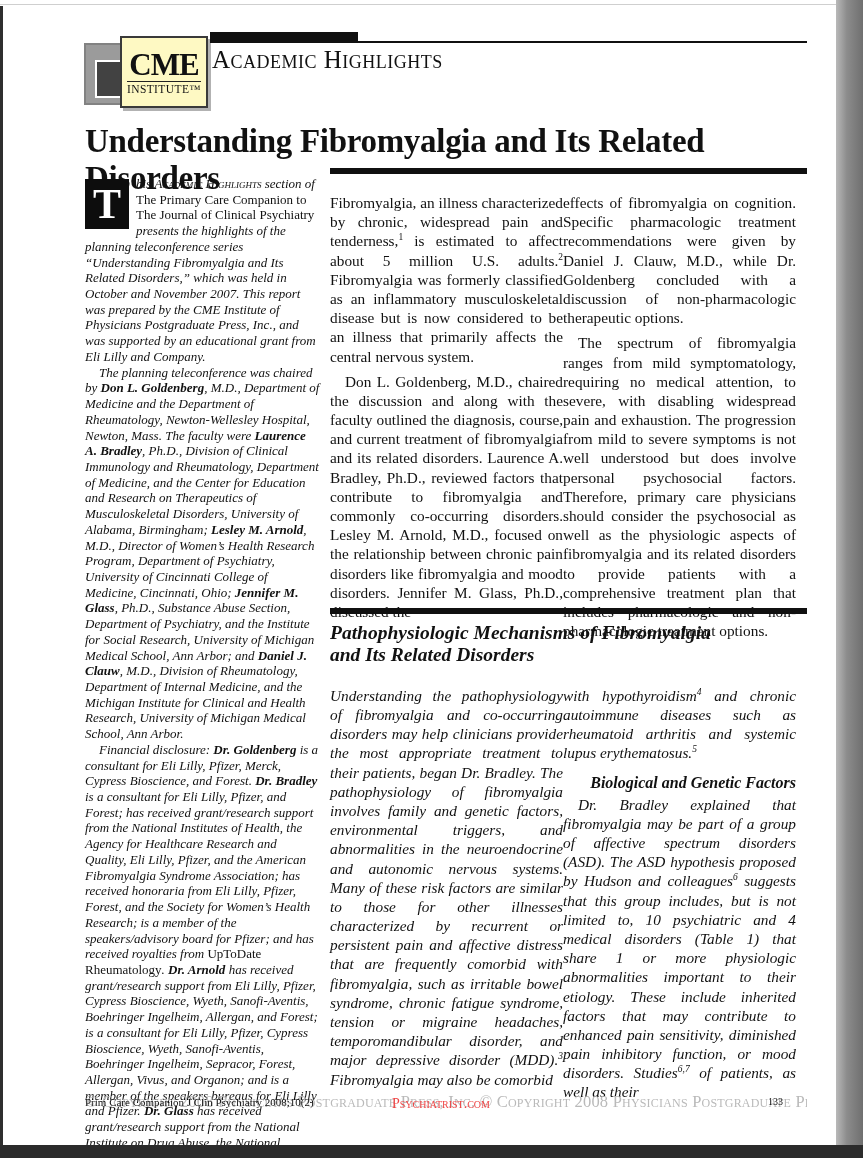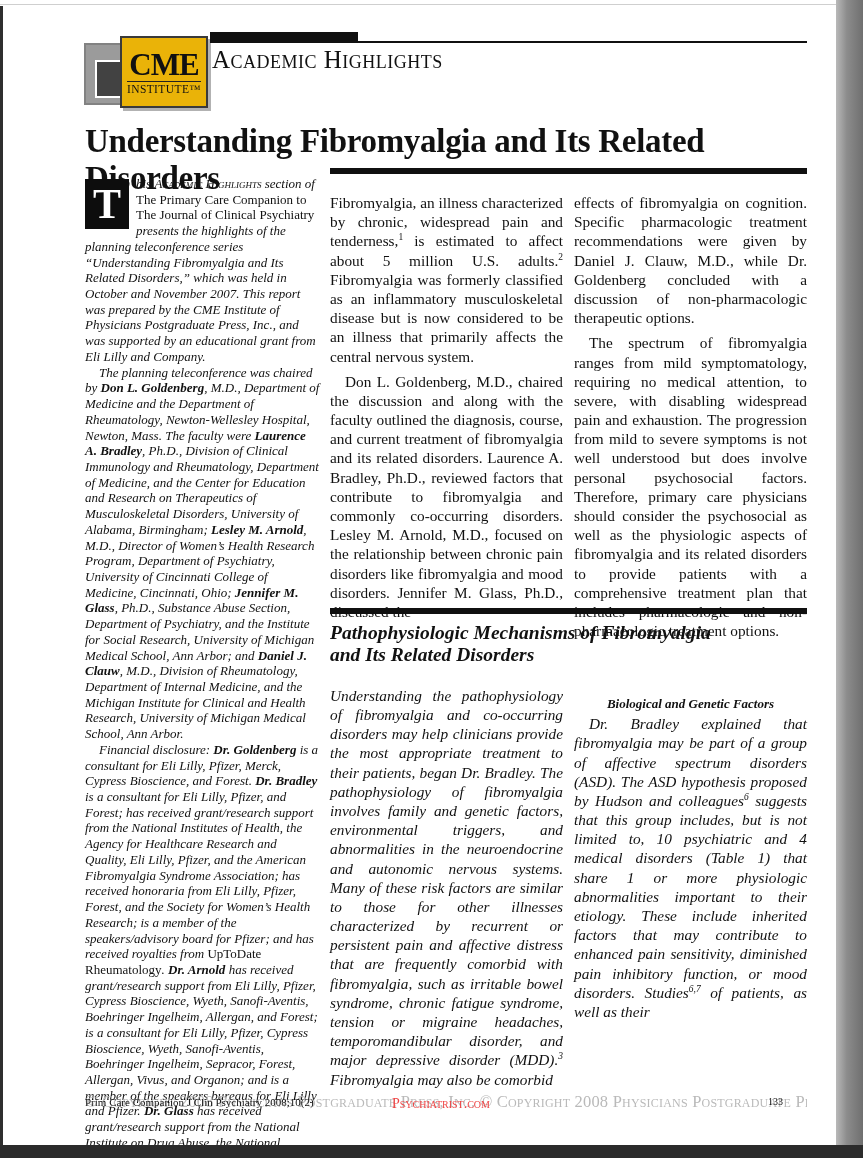--- a/index.html
+++ b/index.html
@@ -12,21 +12,21 @@
   .edge-left  { position:absolute; left:0; top:6px; width:3px; height:1152px; background:#2e2e2e; z-index:4; }
   .edge-right { position:absolute; right:0; top:0; width:27px; height:1158px;
                 background:linear-gradient(90deg,#b9b9b9 0%,#8c8c8c 40%,#6f6f6f 100%); z-index:3; }
   .edge-bottom{ position:absolute; left:0; bottom:0; width:863px; height:13px; background:#2b2b2b; z-index:5; }
   .edge-top   { position:absolute; left:0; top:4px; width:840px; height:1px; background:#cfcfcf; }
 
   
   .logo { position:absolute; left:84px; top:36px; width:122px; height:70px; }
   .logo-gray   { position:absolute; left:0; top:7px; width:56px; height:58px; background:#9b9b9b; border:2px solid #828282; }
   .logo-darksq { position:absolute; left:9px; top:15px; width:30px; height:34px; background:#424242; border:2px solid #ffffff; }
-  .logo-white  { position:absolute; left:36px; top:0; width:84px; height:68px; background:#eab308; border:2px solid #3a3a3a;
+  .logo-white  { position:absolute; left:36px; top:0; width:84px; height:68px; background:#fef9c3; border:2px solid #3a3a3a;
                  box-shadow:3px 3px 0 #b2b2b2; display:flex; flex-direction:column; align-items:center; justify-content:center; }
   .logo-cme  { font-size:31px; font-weight:bold; line-height:1; letter-spacing:-1px; }
   .logo-inst { font-size:11.5px; letter-spacing:0.4px; margin-top:1px; border-top:1px solid #222; padding-top:1px; }
 
   .kicker-bar  { position:absolute; left:210px; top:32px; width:148px; height:9px; background:#101010; }
   .kicker-rule { position:absolute; left:210px; top:41px; width:597px; height:2px; background:#101010; }
   .kicker-text { position:absolute; left:212px; top:46px; font-variant:small-caps; font-size:25px; letter-spacing:0.5px; }
 
   .page-title { position:absolute; left:85px; top:101px; width:700px; font-size:33px; font-weight:bold; letter-spacing:-0.3px; }
 
@@ -38,25 +38,25 @@
   .sidebar p { margin:0; }
   .sidebar p + p { text-indent:14px; }
   .caps { font-variant:small-caps; }
 
   
   .section { position:absolute; left:330px; width:477px; }
   .sec-intro { top:168px; }
   .sec-patho { top:608px;font-style:italic; }
   .sec-rule { width:477px; height:6px; background:#101010; }
   .sec-heading { margin:8px 0 0 0; font-size:19.5px; font-weight:bold; line-height:1.15; white-space:pre-line; }
-  .cols { display:flex; gap:11px; margin-top:19px; }
+  .cols { display:flex; margin-top:19px; }
   .col { width:233px; font-size:15.3px; line-height:1.255; text-align:justify; }
   .col p { margin:0; }
   .col p + p { text-indent:15px; margin-top:6px; }
-  .col .subhead { font-weight:bold; text-align:center; margin:10px 0 2px 0; text-indent:0; font-size:13px; }
+  .col .subhead { font-weight:bold; text-align:right; margin:10px 0 2px 0; text-indent:0; font-size:16px; }
   .col .subhead + p { margin-top:0; }
   sup { font-size:0.62em; line-height:0; vertical-align:super; }
 
   
   .footer-watermark { position:absolute; left:85px; top:1092px; width:722px; color:#b9b9b9; font-variant:small-caps;
                       font-size:16.5px; letter-spacing:0.2px; white-space:nowrap; overflow:hidden; z-index:1; }
   .footer-citation { position:absolute; left:85px; top:1096px; font-size:11px; z-index:2; }
   .footer-site { position:absolute; left:392px; top:1096px; font-size:14px; font-variant:small-caps; color:#ef4444; z-index:2; }
   .footer-page { position:absolute; left:768px; top:1096px; font-size:10px; z-index:2; }
 </style>
@@ -109,20 +109,21 @@
 
   <section class="section sec-patho">
     <div class="sec-rule"></div>
     <h2 class="sec-heading">Pathophysiologic Mechanisms of Fibromyalgia
 and Its Related Disorders</h2>
     <div class="cols">
       <div class="col">
         <p><span>Understanding the pathophysiology of fibromyalgia and co-occurring disorders may help clinicians provide the most appropriate treatment to their patients, began Dr. Bradley. The pathophysiology of fibromyalgia involves family and genetic factors, environmental triggers, and abnormalities in the neuroendocrine and autonomic nervous systems. Many of these risk factors are similar to those for other illnesses characterized by recurrent or persistent pain and affective distress that are frequently comorbid with fibromyalgia, such as irritable bowel syndrome, chronic fatigue syndrome, tension or migraine headaches, temporomandibular disorder, and major depressive disorder (MDD).</span><sup>3</sup><span> Fibromyalgia may also be comorbid</span></p>
       </div>
       <div class="col">
+        <p><span>with hypothyroidism</span><sup>4</sup><span> and chronic autoimmune diseases such as rheumatoid arthritis and systemic lupus erythematosus.</span><sup>5</sup></p>
         <p class="subhead">Biological and Genetic Factors</p>
         <p><span>Dr. Bradley explained that fibromyalgia may be part of a group of affective spectrum disorders (ASD). The ASD hypothesis proposed by Hudson and colleagues</span><sup>6</sup><span> suggests that this group includes, but is not limited to, 10 psychiatric and 4 medical disorders (Table 1) that share 1 or more physiologic abnormalities important to their etiology. These include inherited factors that may contribute to enhanced pain sensitivity, diminished pain inhibitory function, or mood disorders. Studies</span><sup>6,7</sup><span> of patients, as well as their</span></p>
       </div>
     </div>
   </section>
 
   <div class="footer-watermark">© Copyright 2008 Physicians Postgraduate Press, Inc.   © Copyright 2008 Physicians Postgraduate Press, Inc.</div>
   <div class="footer-citation">Prim Care Companion J Clin Psychiatry 2008;10(2)</div>
   <div class="footer-site">Psychiatrist.com</div>
   <div class="footer-page">133</div>

